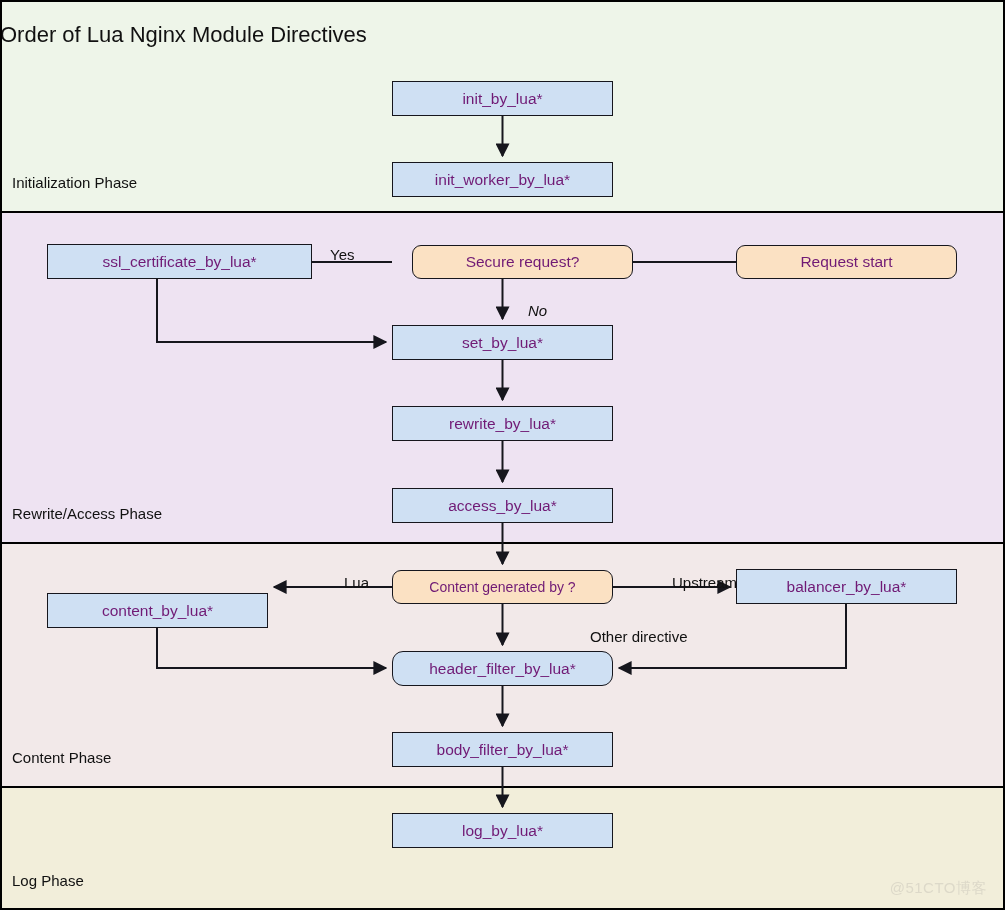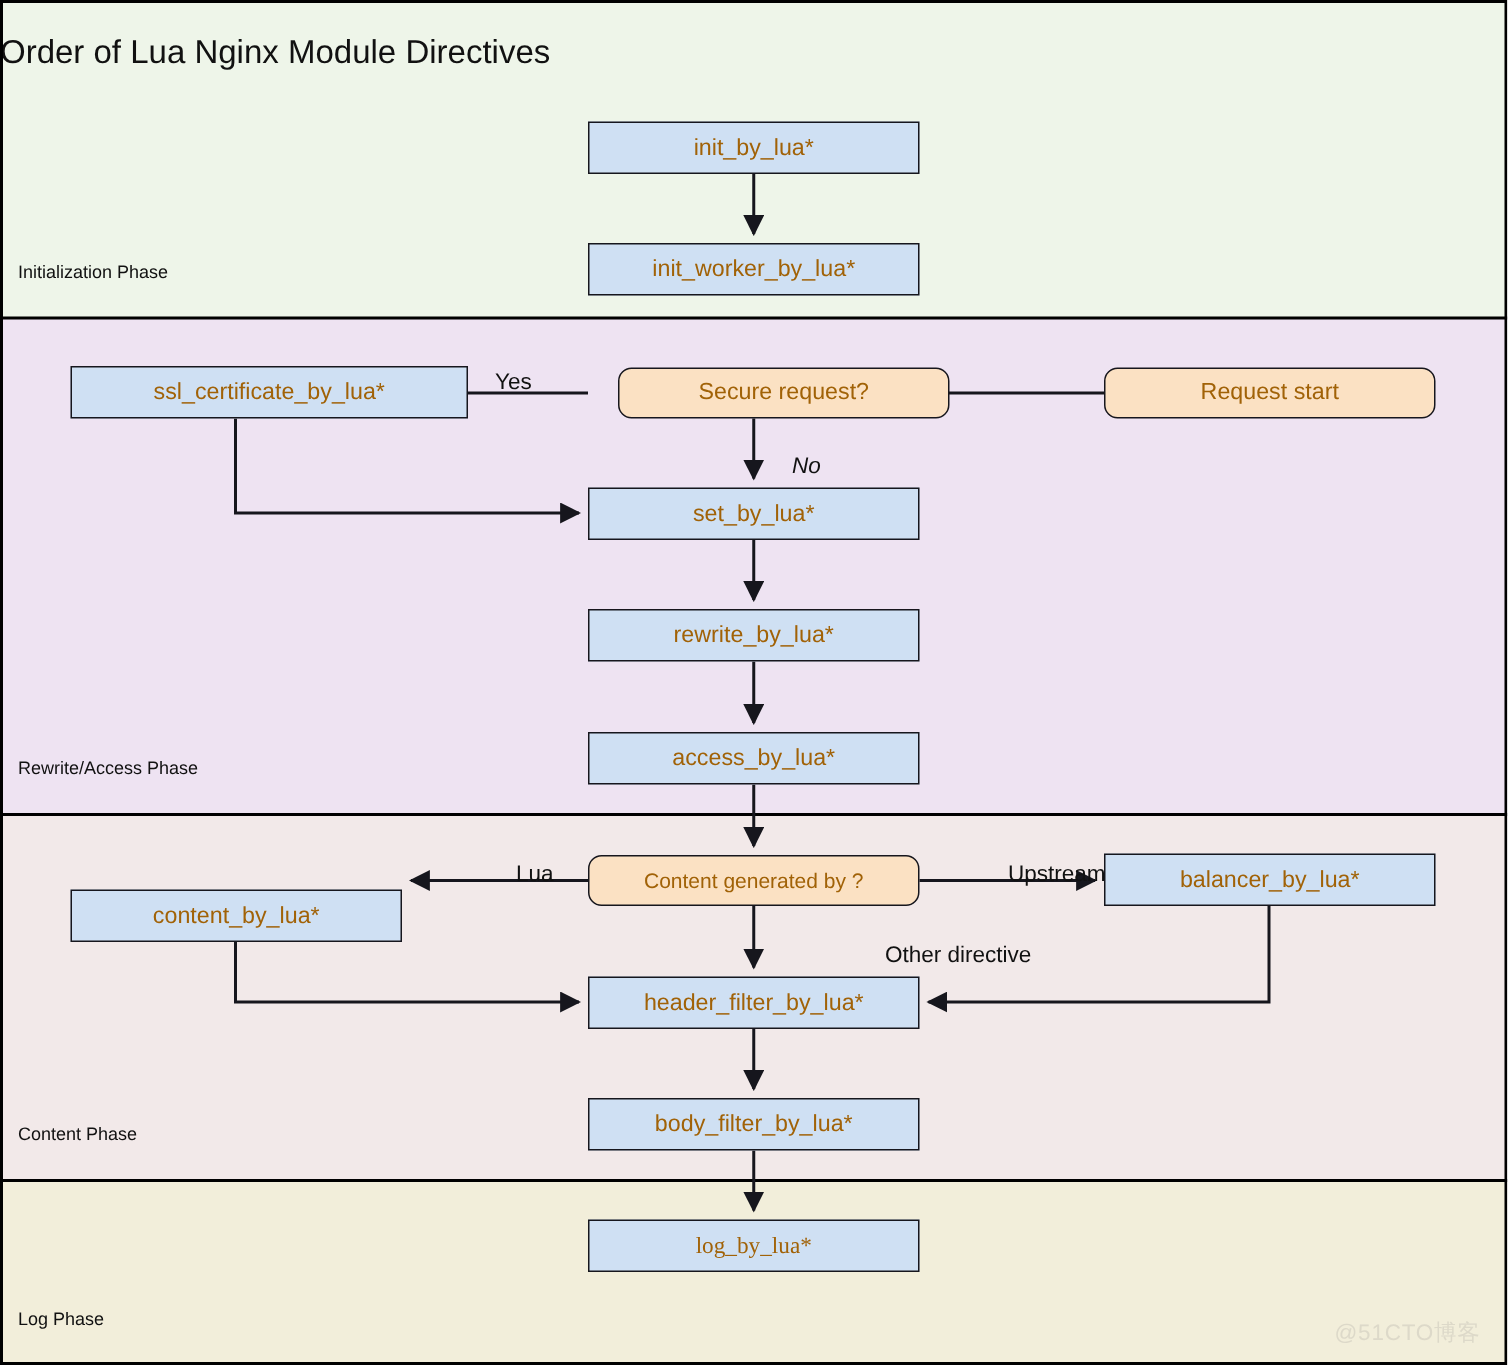--- a/index.html
+++ b/index.html
@@ -1,28 +1,28 @@
 <!DOCTYPE html>
 <html><head>
 <meta charset="utf-8">
 <style>
   html,body{margin:0;padding:0;background:#fff;}
   #stage{position:relative;width:1005px;height:910px;overflow:hidden;
          font-family:"Liberation Sans","DejaVu Sans",sans-serif;
          background:#fff;box-sizing:border-box;}
   .band{position:absolute;left:0;width:1005px;box-sizing:border-box;}
   .band-line{position:absolute;left:0;width:1005px;height:2px;background:#000;}
-  .band-label{position:absolute;font-size:12px;color:#111;white-space:nowrap;}
+  .band-label{position:absolute;font-size:15px;color:#111;white-space:nowrap;}
   .frame{position:absolute;left:0;top:0;width:1005px;height:910px;
          border:2px solid #000;box-sizing:border-box;pointer-events:none;}
   .title{position:absolute;width:1005px;text-align:left;top:22px;
          font-size:22px;color:#111;}
   .node{position:absolute;box-sizing:border-box;border:1.6px solid #16161d;
         display:flex;align-items:center;justify-content:center;
-        font-size:15.5px;color:#a16207;text-align:left;line-height:1;}
+        font-size:15.5px;color:#701a75;text-align:left;line-height:1;}
   .node.proc{background:#cfe0f3;}
   .node.dec{background:#fbe1c3;border-radius:9px;}
   .node.small{font-size:14px;}
   .edgelabel{position:absolute;font-size:15px;color:#111;white-space:nowrap;}
   .wm{position:absolute;right:18px;bottom:12px;font-size:15px;
       color:#ddd9c9;letter-spacing:.5px;}
   svg.edges{position:absolute;left:0;top:0;width:1005px;height:910px;
             pointer-events:none;}
 </style>
 </head>
@@ -74,23 +74,23 @@
       <div class="node proc" style="left: 392px; top: 162px; width: 221px; height: 35px;">init_worker_by_lua*</div>
       <div class="node dec" style="left: 736px; top: 245px; width: 221px; height: 34px;">Request start</div>
       <div class="node dec" style="left: 392px; top: 245px; width: 221px; height: 34px; margin-left: 20px;">Secure request?</div>
       <div class="node proc" style="left: 47px; top: 244px; width: 265px; height: 35px;">ssl_certificate_by_lua*</div>
       <div class="node proc" style="left: 392px; top: 325px; width: 221px; height: 35px;">set_by_lua*</div>
       <div class="node proc" style="left: 392px; top: 406px; width: 221px; height: 35px;">rewrite_by_lua*</div>
       <div class="node proc" style="left: 392px; top: 488px; width: 221px; height: 35px;">access_by_lua*</div>
       <div class="node dec small" style="left: 392px; top: 570px; width: 221px; height: 34px;">Content generated by ?</div>
       <div class="node proc" style="left: 47px; top: 569px; width: 221px; height: 35px; margin-top: 24px;">content_by_lua*</div>
       <div class="node proc" style="left: 736px; top: 569px; width: 221px; height: 35px;">balancer_by_lua*</div>
-      <div class="node proc" style="left: 392px; top: 651px; width: 221px; height: 35px;">header_filter_by_lua*</div>
+      <div class="node proc" style="left: 392px; top: 651px; width: 221px; height: 35px; border-radius: 11px;">header_filter_by_lua*</div>
       <div class="node proc" style="left: 392px; top: 732px; width: 221px; height: 35px;">body_filter_by_lua*</div>
-      <div class="node proc" style="left: 392px; top: 813px; width: 221px; height: 35px; font-family: Liberation Serif, serif;">log_by_lua*</div>
+      <div class="node proc" style="left: 392px; top: 813px; width: 221px; height: 35px;">log_by_lua*</div>
     </div>
 
   <div id="edge-labels">
       <div class="edgelabel" style="left: 330px; top: 246px;">Yes</div>
       <div class="edgelabel" style="left: 528px; top: 302px; font-style: italic;">No</div>
       <div class="edgelabel" style="left: 344px; top: 574px;">Lua</div>
       <div class="edgelabel" style="left: 672px; top: 574px;">Upstream</div>
       <div class="edgelabel" style="left: 590px; top: 628px;">Other directive</div>
     </div>
 

